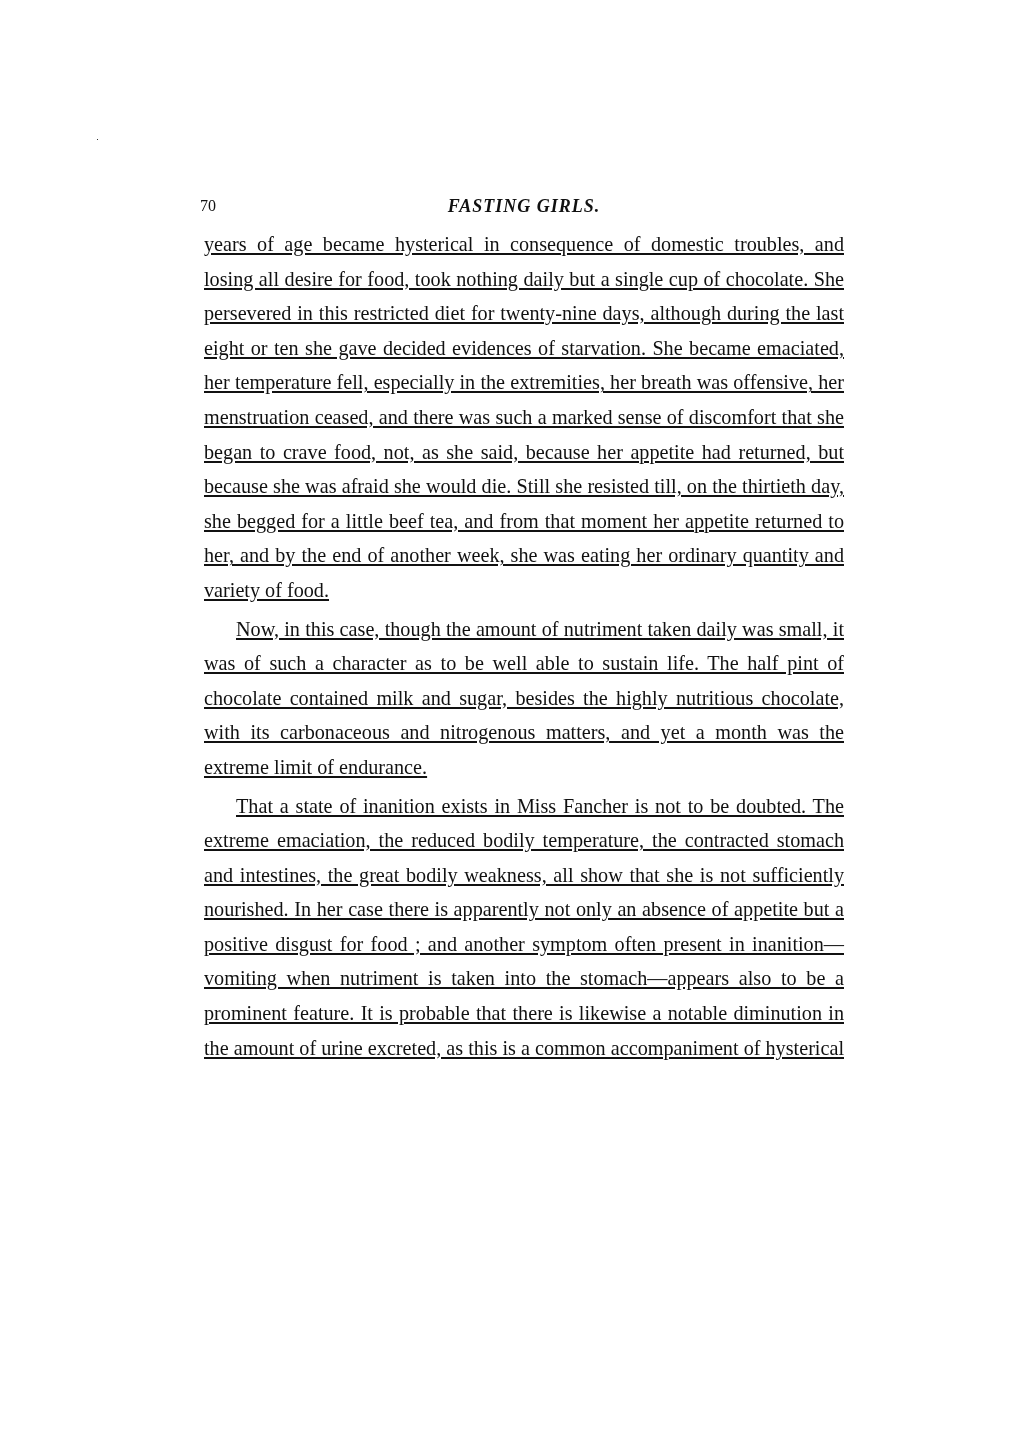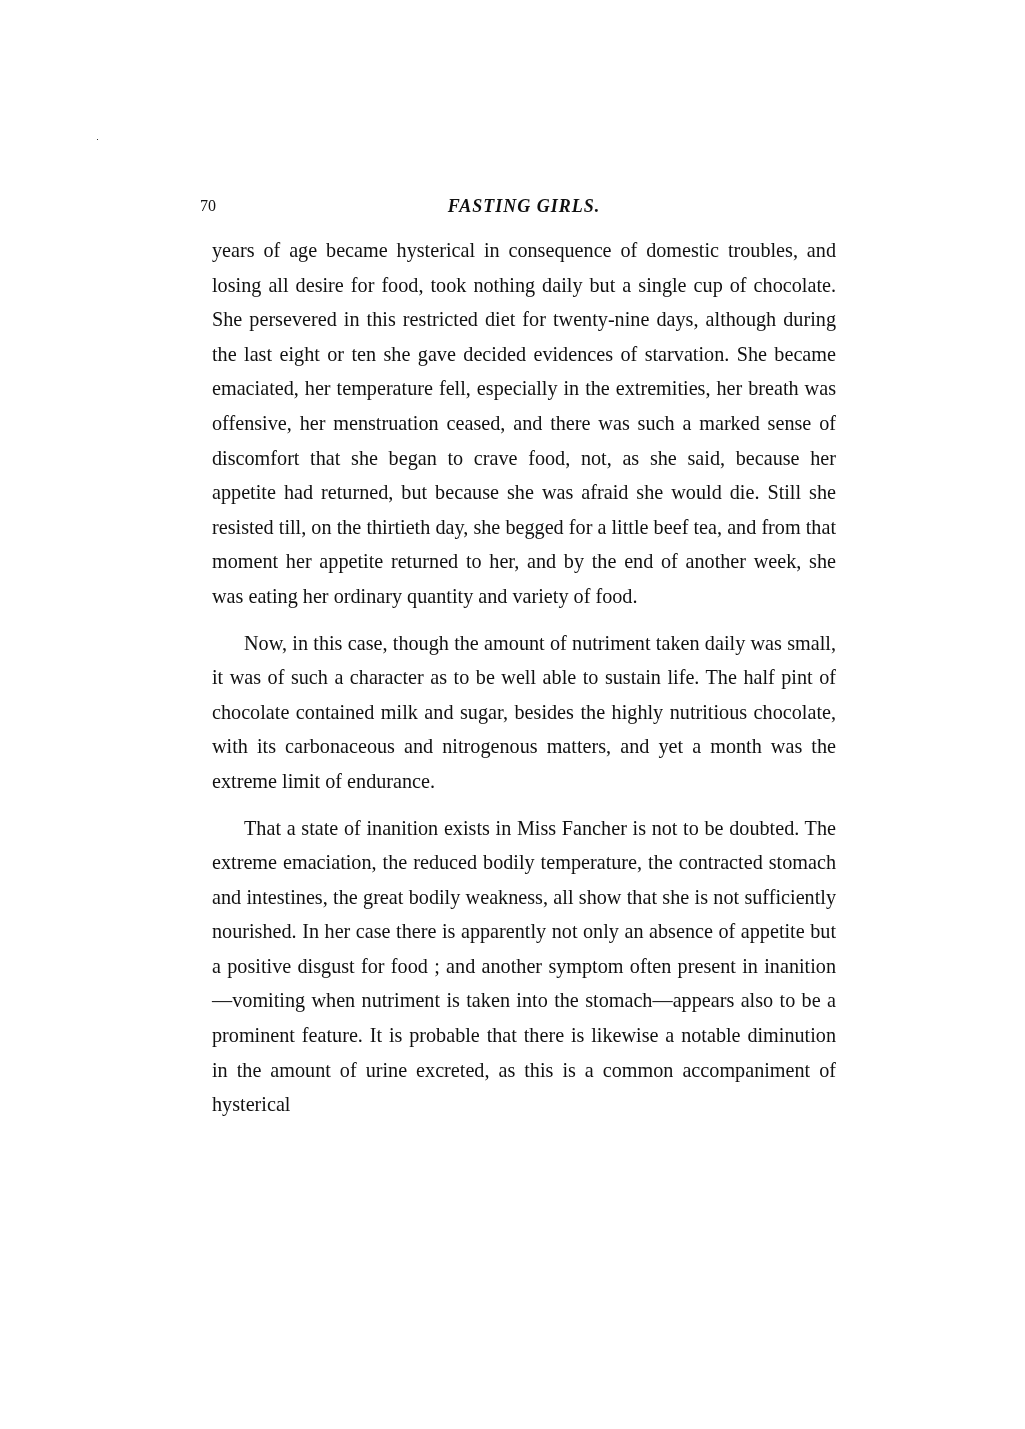--- a/index.html
+++ b/index.html
@@ -43,23 +43,24 @@
       font-weight: bold;
       letter-spacing: 1px;
       font-size: 18px;
     }
     .body-text {
       margin-top: 6px;
       font-size: 20.2px;
       line-height: 34.6px;
     }
     .para {
-      margin: 12px;
+      margin: 4px;
       text-align: justify;
       text-align-last: left;
+      text-decoration: underline;
     }
     .para.indent {
       text-indent: 32px;
     }
     .para.last-line-justified {
       text-align-last: justify;
     }
     .speck {
       position: absolute;
       left: 97px;

